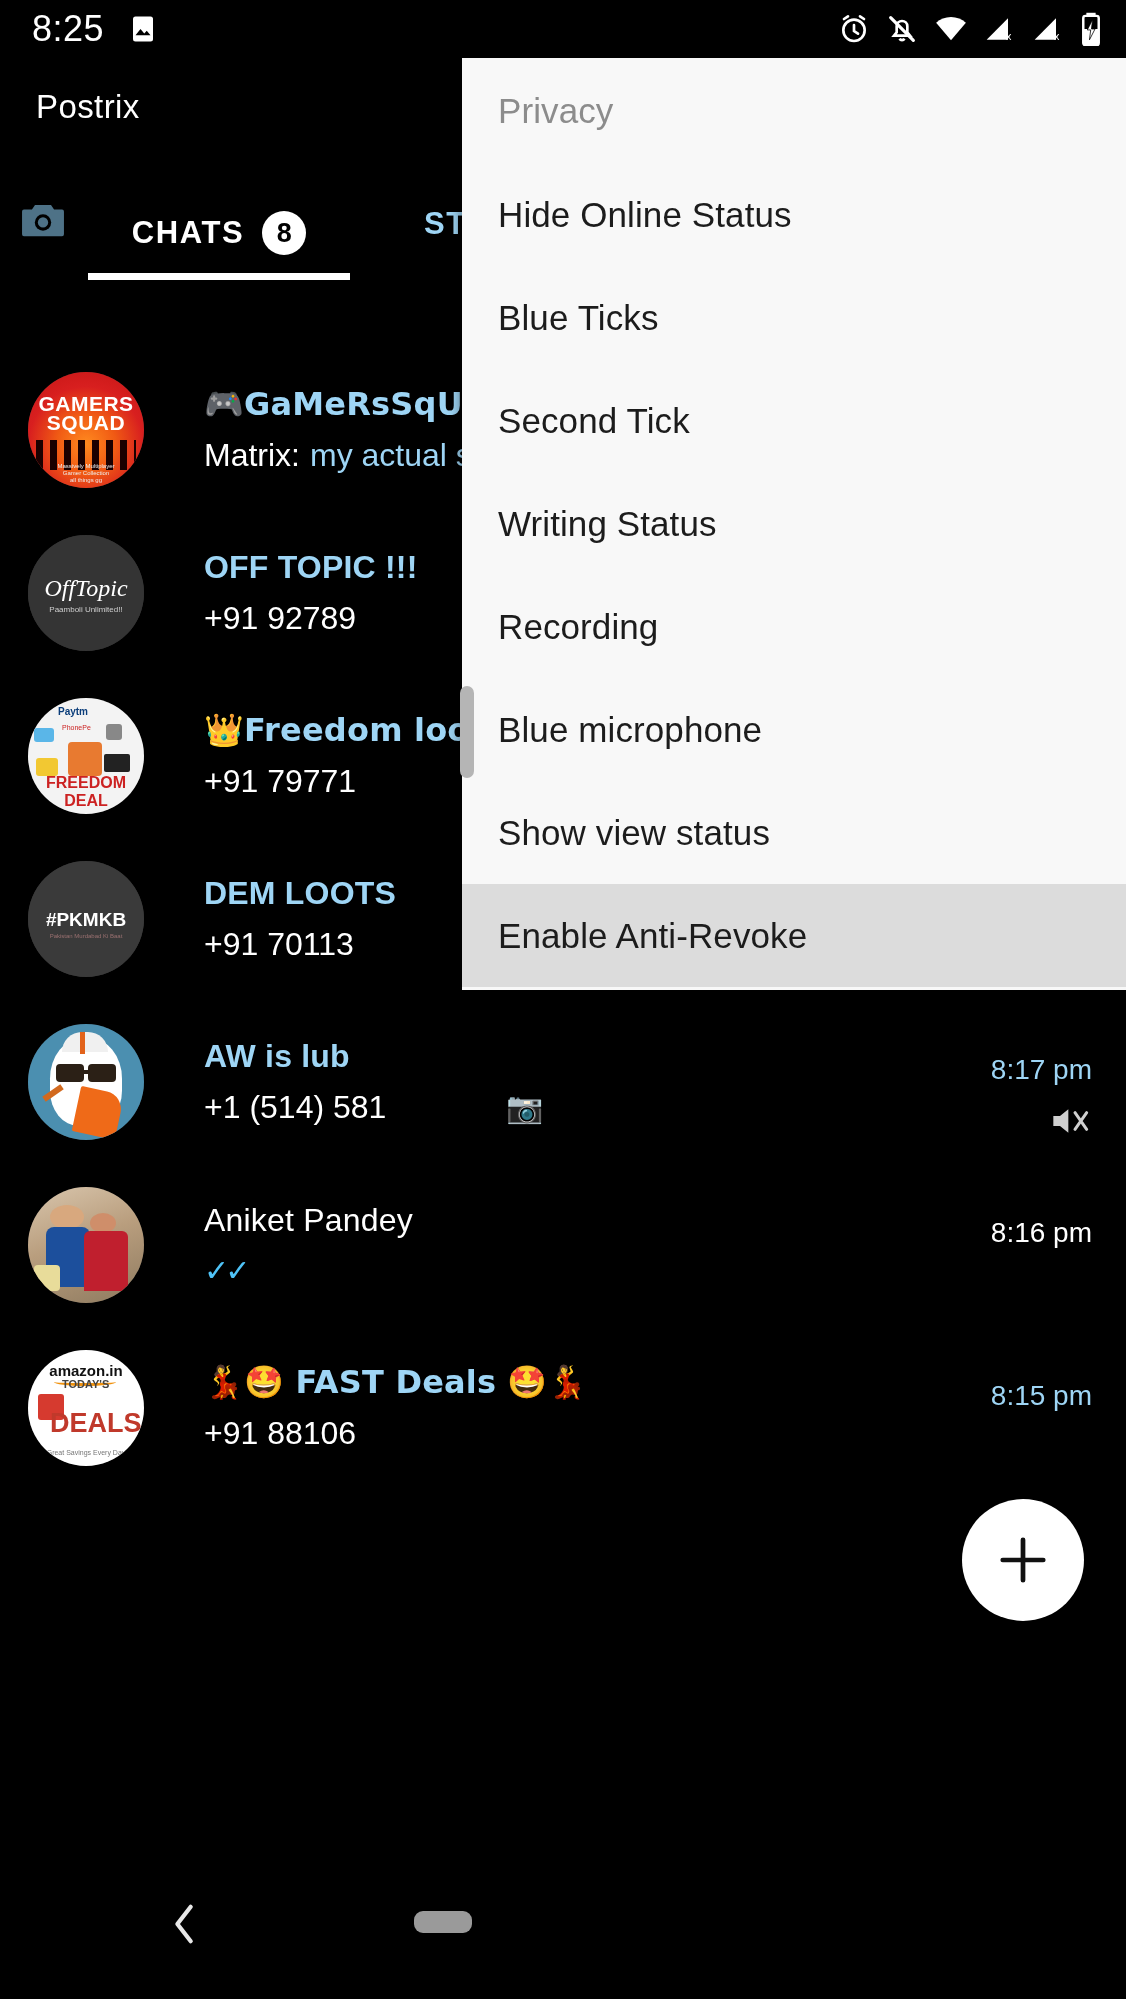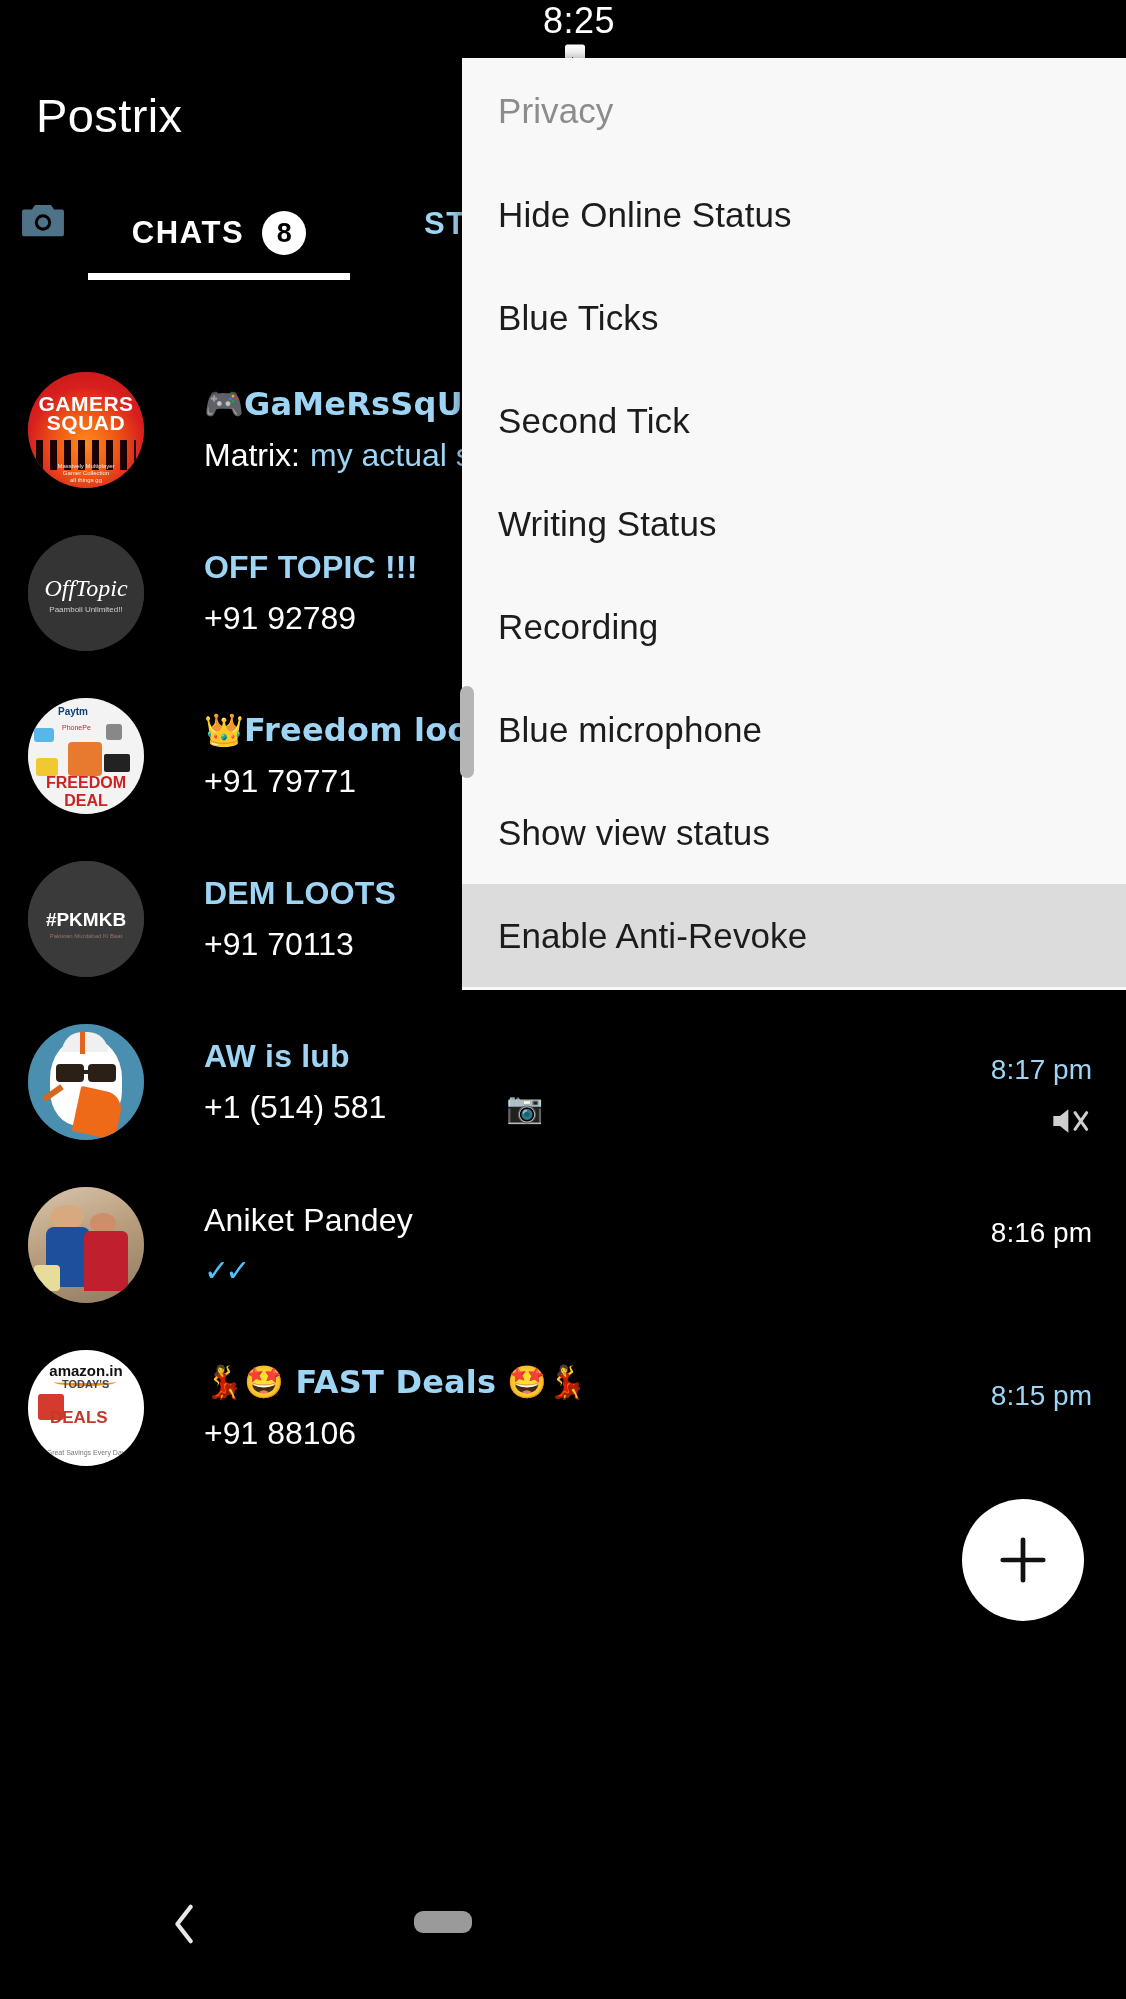--- a/index.html
+++ b/index.html
@@ -5,29 +5,29 @@
   * { margin:0; padding:0; box-sizing:border-box; }
   html, body {
     width:1126px; height:1999px;
     background:#000;
     font-family:"Liberation Sans", sans-serif;
     overflow:hidden;
   }
   #screen { position:relative; width:1126px; height:1999px; background:#000; overflow:hidden; }
 
   
-  .statusbar { position:absolute; top:0; left:0; width:100%; height:58px; display:flex; align-items:center;flex-direction:column; }
+  .statusbar { position:absolute; top:0; left:0; width:100%; height:58px; display:flex; align-items:center; }
   .sb-time { color:#fff; font-size:36px; margin-left:32px; letter-spacing:0.5px; font-weight:400; }
   .sb-left-icons { display:flex; align-items:center; margin-left:24px; gap:10px; }
   .sb-right { margin-left:auto; margin-right:24px; display:flex; align-items:center; gap:16px; }
   .sb-ico { display:block; }
 
   
   .appbar { position:absolute; top:58px; left:0; width:100%; height:130px; }
-  .app-title { position:absolute; left:36px; top:30px; color:#fff; font-size:47px; font-weight:400; letter-spacing:0.4px; }
+  .app-title { position:absolute; left:36px; top:30px; color:#fff; font-size:33px; font-weight:400; letter-spacing:0.4px; }
 
   
   .tabs { position:absolute; top:188px; left:0; width:100%; height:160px; }
   .tab-camera { position:absolute; left:20px; top:12px; width:46px; height:40px; }
   .tab-chats { position:absolute; left:88px; top:0px; width:262px; height:90px;
                display:flex; align-items:center; justify-content:center; gap:18px; }
   .tab-chats-label { color:#fff; font-size:31px; font-weight:700; letter-spacing:1.6px; }
   .tab-badge { width:44px; height:44px; border-radius:50%; background:#fff; color:#000;
                display:flex; align-items:center; justify-content:center;
                font-size:27px; font-weight:600; }
@@ -277,21 +277,21 @@
       <div class="chat-time read">8:16 pm</div>
     </div>
 
     <div class="chat-row">
       <div class="avatar">
         <div class="avatar-art" style="background:#ffffff;">
           <div style="position:absolute;left:0;right:0;top:12px;text-align:center;color:#111;font-size:15px;font-weight:700;">amazon.in</div>
           <div style="position:absolute;left:26px;top:28px;width:62px;height:8px;border-bottom:3px solid #f0920e;border-radius:0 0 50% 50%;"></div>
           <div style="position:absolute;left:10px;top:44px;width:26px;height:26px;background:#d63a2f;border-radius:3px;"></div>
           <div style="position:absolute;left:34px;top:28px;color:#444;font-size:11px;font-weight:700;">TODAY'S</div>
-          <div style="position:absolute;left:22px;top:58px;color:#c0392b;font-size:17px;font-weight:900;">DEALS</div>
+          <div style="position:absolute;left:22px;top:58px;color:#c0392b;font-size:27px;font-weight:900;">DEALS</div>
           <div style="position:absolute;left:0;right:0;bottom:10px;text-align:center;color:#777;font-size:7px;">Great Savings Every Day</div>
         </div>
       </div>
       <div class="chat-body">
         <div class="chat-line1">
           <span class="chat-name group emoji">💃🤩 FAST Deals 🤩💃</span>
         </div>
         <div class="chat-line2">
           <span class="chat-msg plain">+91 88106</span>
         </div>

